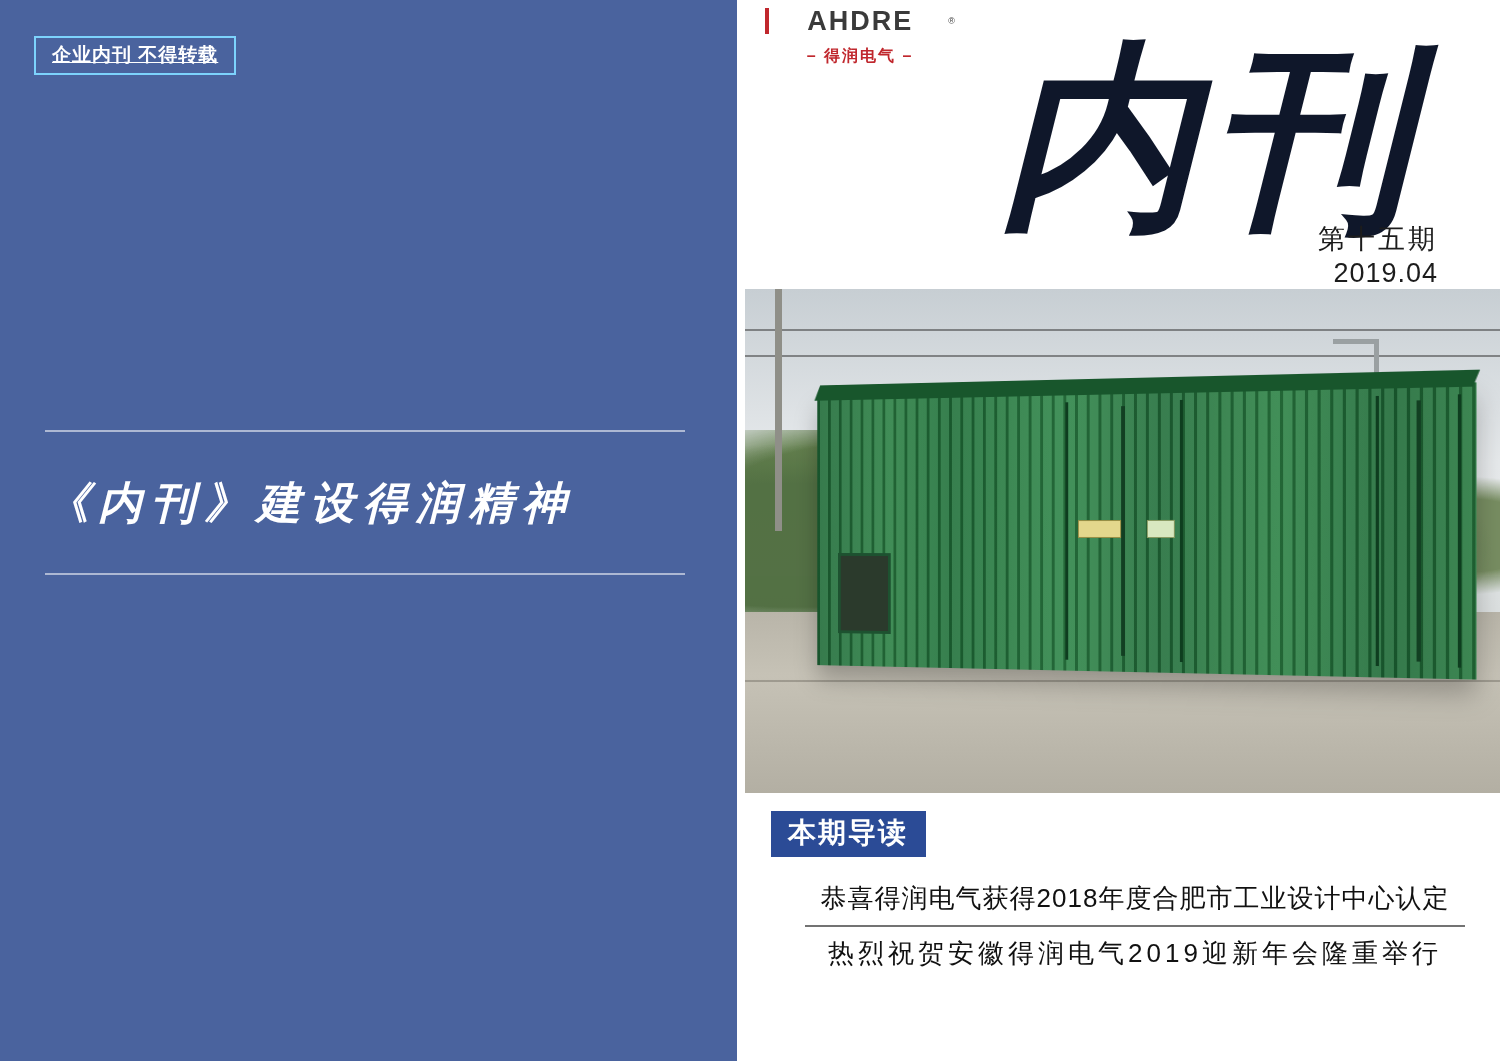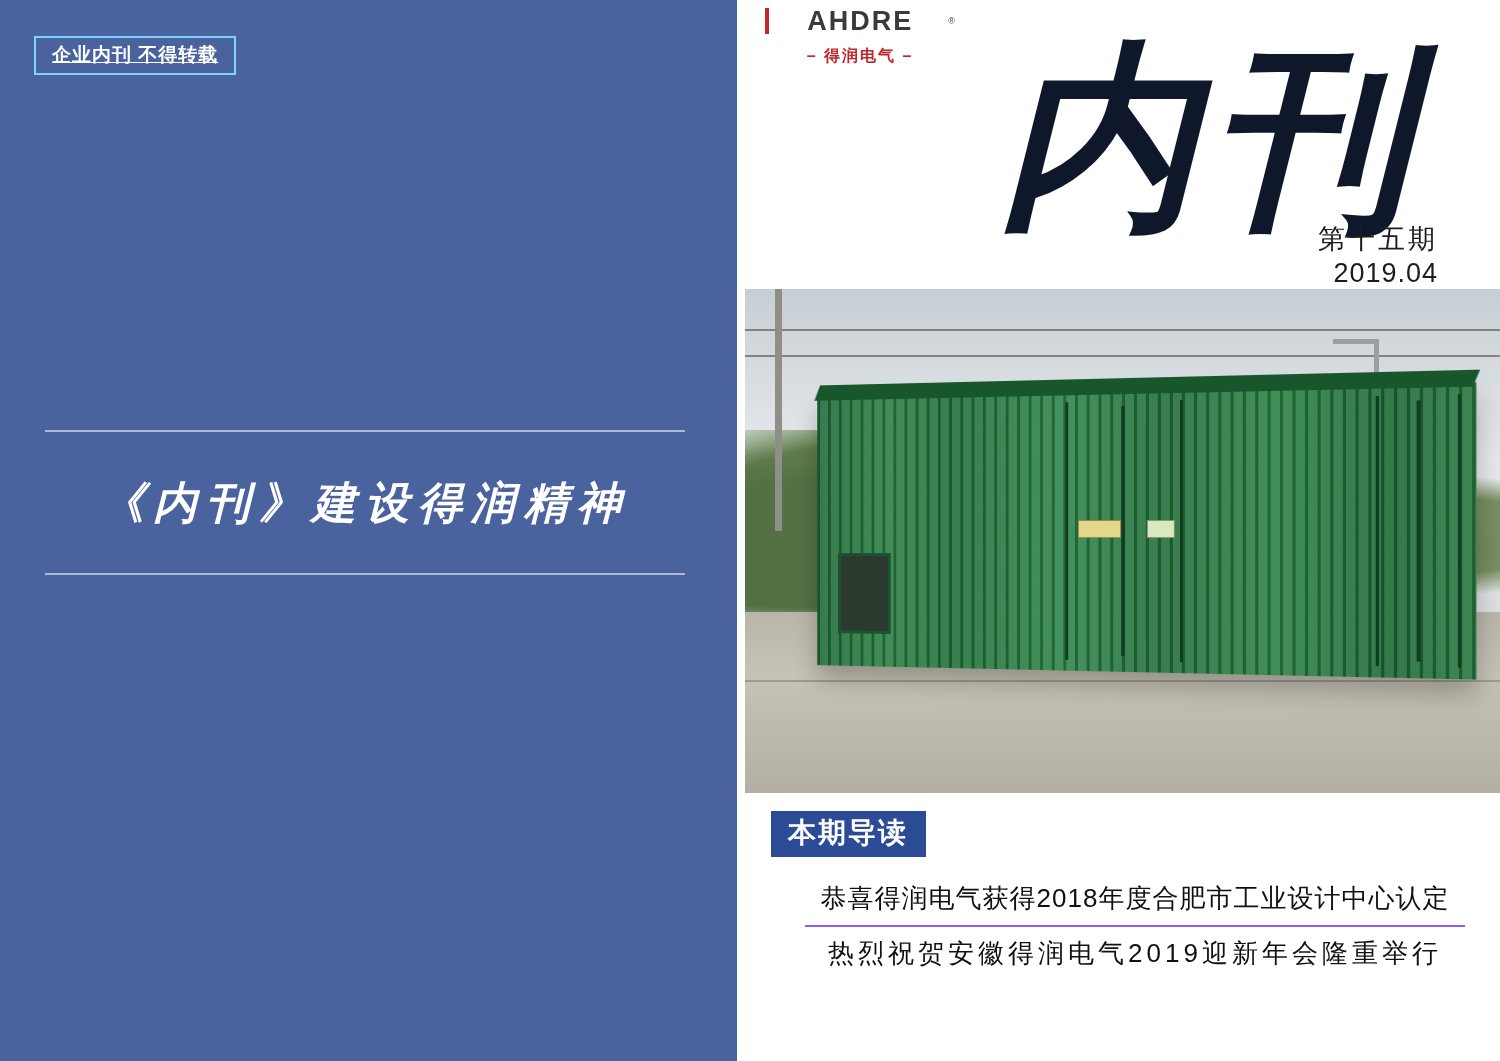--- a/index.html
+++ b/index.html
@@ -60,21 +60,20 @@
     height: 2px;
     background: rgba(255,255,255,0.55);
   }
   .slogan-text {
     color: #ffffff;
     font-family: "Liberation Serif", serif;
     font-size: 44px;
     font-weight: bold;
     font-style: italic;
     letter-spacing: 9px;
-    text-align: center;
     padding: 42px 0 40px 0;
     white-space: nowrap;
   }
 
   
   .right-panel {
     position: relative;
     width: 755px;
     height: 1061px;
     background: #ffffff;
@@ -323,21 +322,21 @@
     left: 60px;
     top: 872px;
     width: 660px;
   }
   .guide-item {
     font-size: 26px;
     color: #111111;
     letter-spacing: 1px;
     text-align: center;
     padding: 9px 0 9px 0;
-    border-bottom: 2px solid #8b5cf6;
+    border-bottom: 2px solid #737373;
     white-space: nowrap;
   }
   .guide-item.last { border-bottom: none; }
   .guide-item.spaced { letter-spacing: 4px; }
 </style>
 </head>
 <body>
 
 <div class="page">
 

